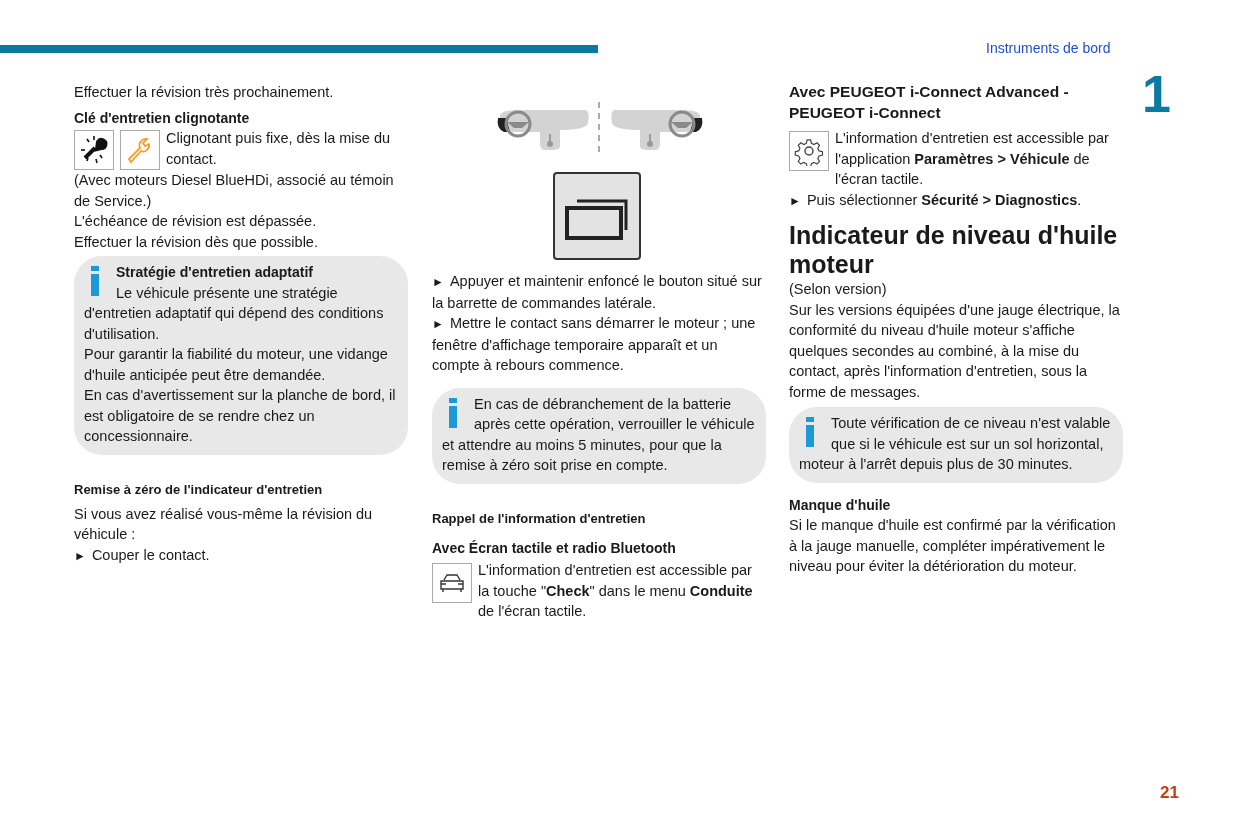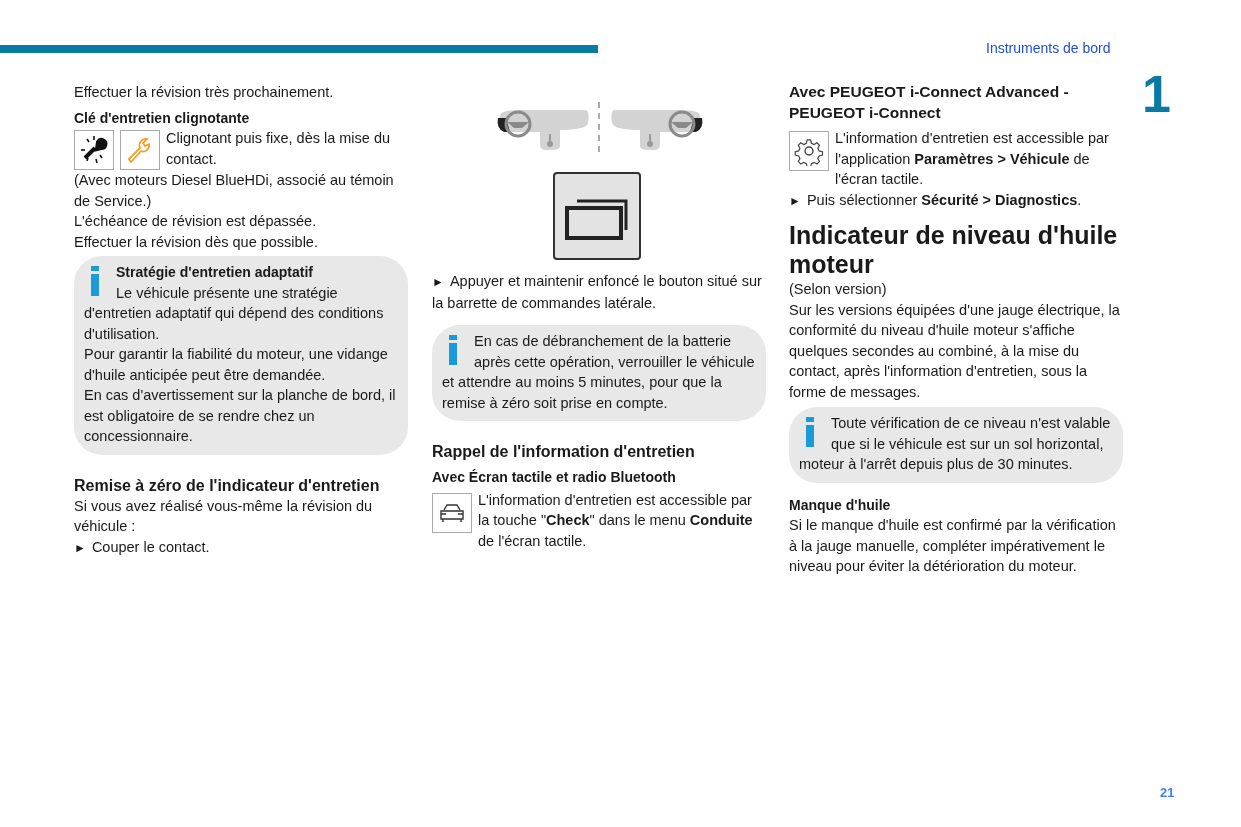--- a/index.html
+++ b/index.html
@@ -1,26 +1,26 @@
 <!DOCTYPE html>
 <html><head>
 <meta charset="utf-8">
 <style>
   html, body { margin:0; padding:0; }
   body { width:1241px; height:827px; background:#ffffff; position:relative; overflow:hidden;
          font-family:"Liberation Sans", sans-serif; color:#1a1a1a; font-size:14.5px; line-height:20.5px; }
   .topbar { position:absolute; left:0; top:45px; width:598px; height:8px; background:#0a7aa3; }
   .runhead { position:absolute; left:986px; top:38px; font-size:14px; color:#1d4ed8; }
   .chapnum { position:absolute; left:1142px; top:66px; font-size:52px; font-weight:bold; color:#0a7aa3; line-height:56px; }
-  .pagenum { position:absolute; left:1160px; top:783px; font-size:13px; font-weight:bold; color:#3b82f6; }
+  .pagenum { position:absolute; left:1160px; top:783px; font-size:17px; font-weight:bold; color:#c2410c; }
   .col { position:absolute; top:82px; width:334px; }
   .c1 { left:74px; } .c2 { left:432px; } .c3 { left:789px; }
   p { margin:0; }
   .h-sub { font-weight:bold; font-size:14px; }
-  .h-sec { font-weight:bold; font-size:16px; line-height:21px; }
+  .h-sec { font-weight:bold; font-size:13px; line-height:29px; }
   .h-big { font-weight:bold; font-size:25px; line-height:29px; }
   .infobox { background:#e8e8e8; padding:6px 10px 8px 10px; position:relative;border-radius:28px; }
   .info-i { float:left; width:14px; height:30px; margin:4px 14px 0 4px; position:relative; }
   .info-i .dot { position:absolute; left:3px; top:0; width:8px; height:5px; background:#1a9ad9; }
   .info-i .bar { position:absolute; left:3px; top:8px; width:8px; height:22px; background:#1a9ad9; }
   .iconbox { float:left; width:40px; height:40px; border:1px solid #aaa; margin:3px 6px 0 0; box-sizing:border-box; display:flex; align-items:center; justify-content:center; background:#fff; }
   .arrow { font-size:12px; margin-right:6px; }
   .clear { clear:both; }
   .illus { position:absolute; left:490px; top:98px; width:220px; height:60px; }
   .screenbtn { position:absolute; left:553px; top:172px; width:88px; height:88px; box-sizing:border-box; border:2px solid #333; border-radius:4px; background:#e3e3e3; }
@@ -100,20 +100,21 @@
 </svg>
 <div class="screenbtn">
   <svg width="84" height="84" viewBox="0 0 84 84">
       <rect x="12" y="34" width="54" height="30" fill="none" stroke="#222" stroke-width="4"></rect>
       <polyline points="22,27 71,27 71,56" fill="none" stroke="#222" stroke-width="3"></polyline>
     </svg>
 </div>
 
 <div class="col c2" style="top:271px">
   <p><span class="arrow">►</span><span>Appuyer et maintenir enfoncé le bouton situé sur la barrette de commandes latérale.</span></p>
+  <p><span class="arrow">►</span><span>Mettre le contact sans démarrer le moteur ; une fenêtre d'affichage temporaire apparaît et un compte à rebours commence.</span></p>
 
   <div class="infobox" style="margin-top:12px">
     <span class="info-i">
         <span class="dot"></span>
         <span class="bar"></span>
       </span>
     <p>En cas de débranchement de la batterie après cette opération, verrouiller le véhicule et attendre au moins 5 minutes, pour que la remise à zéro soit prise en compte.</p>
   </div>
 
   <p class="h-sec" style="margin-top:20px">Rappel de l'information d'entretien</p>

